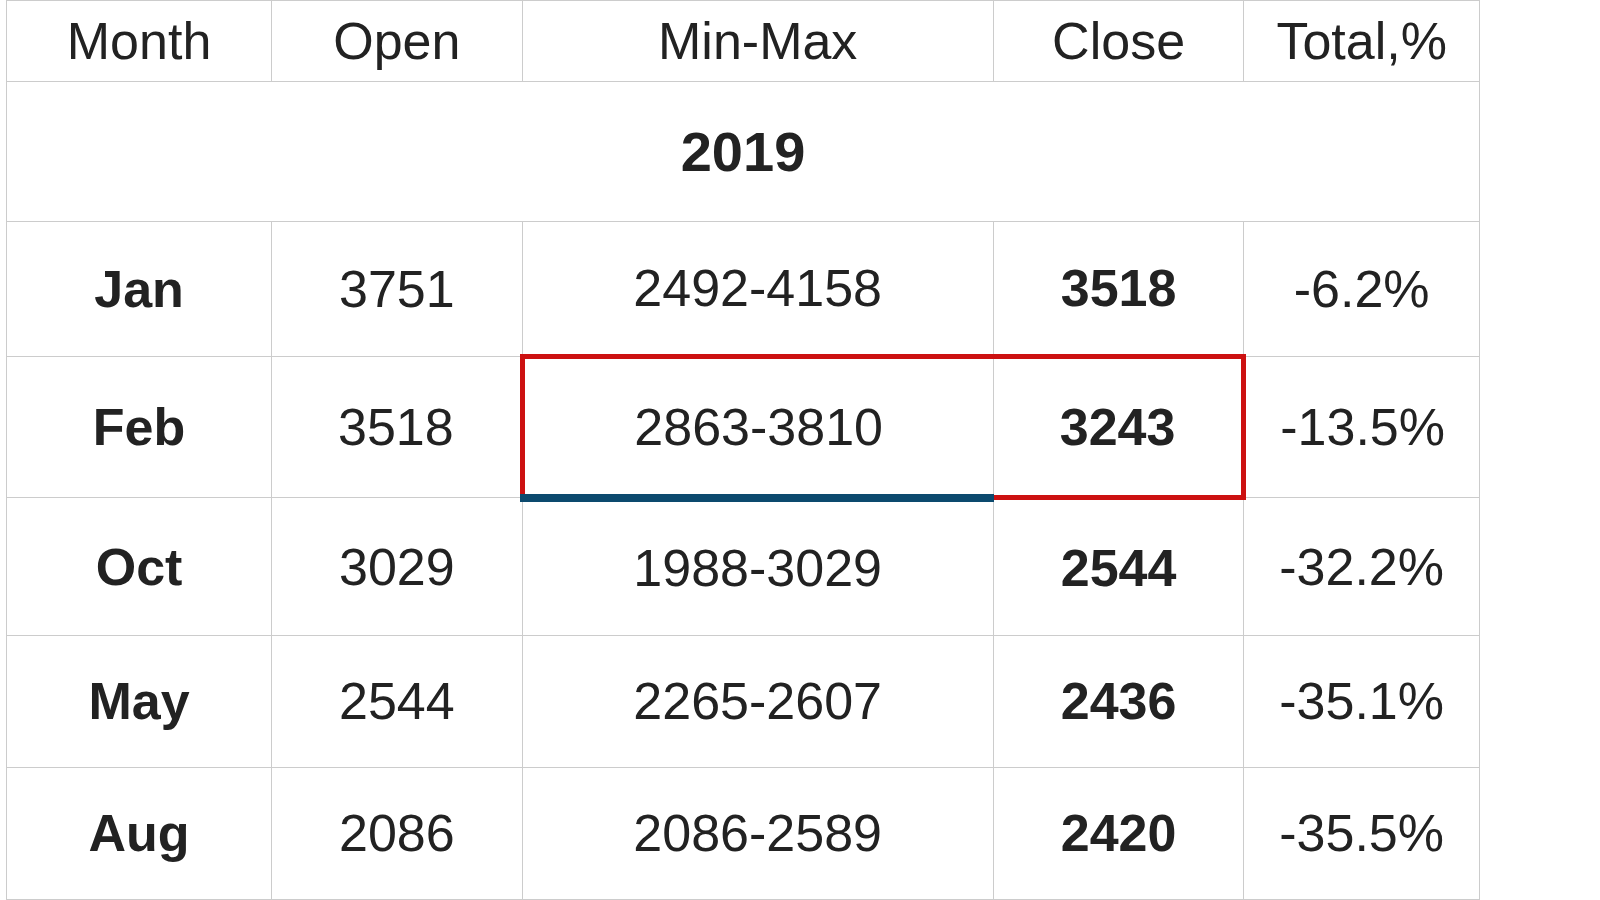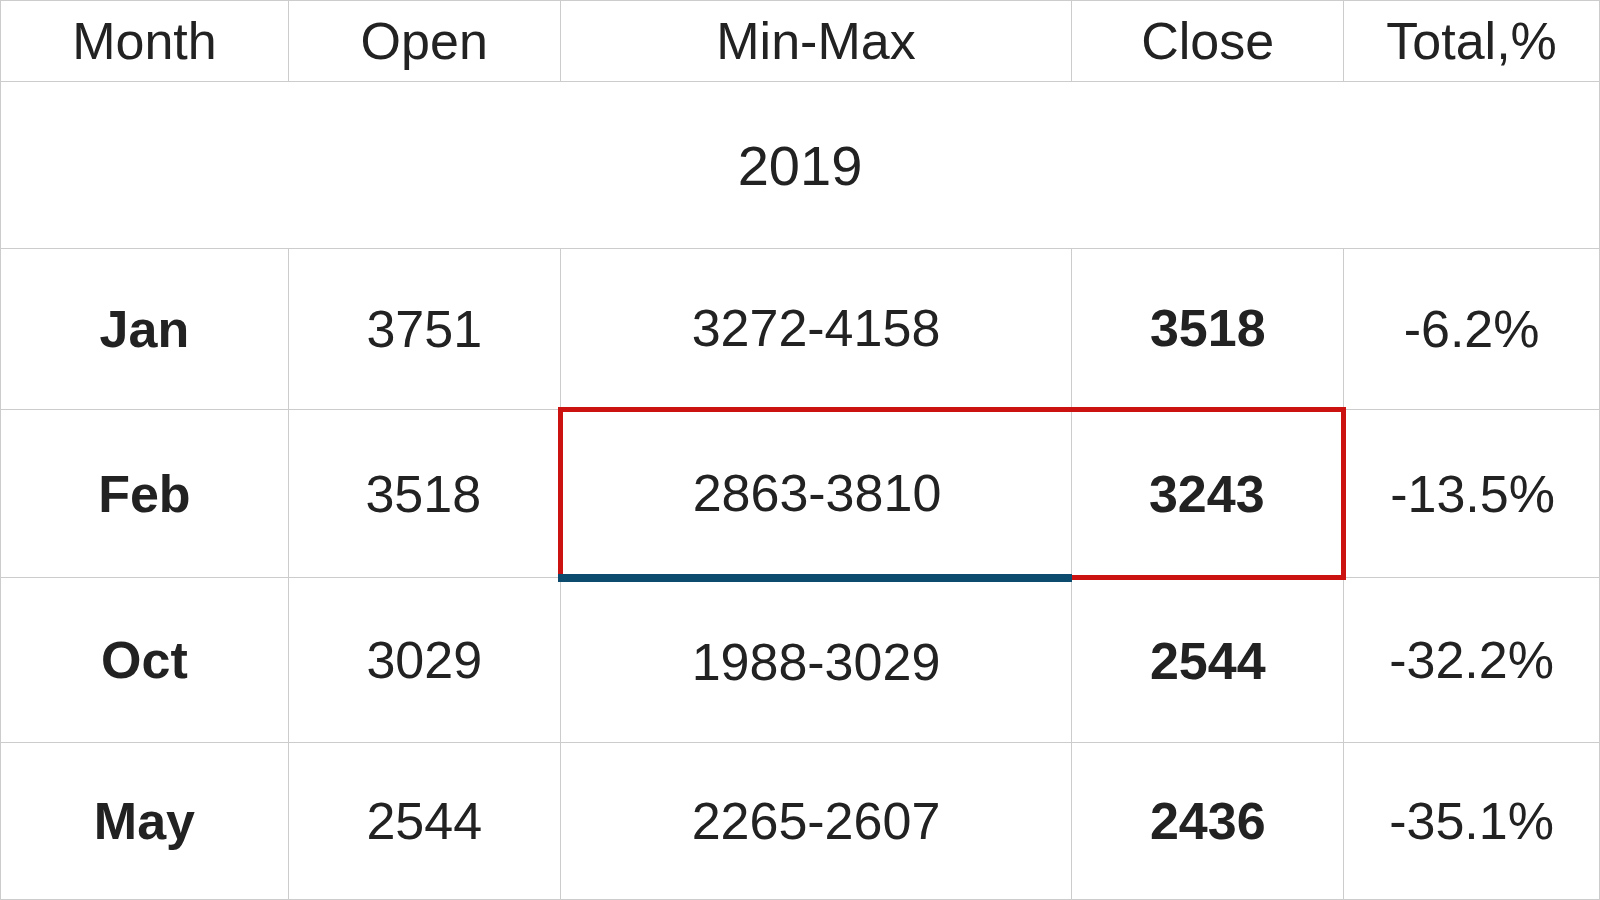--- a/index.html
+++ b/index.html
@@ -10,22 +10,23 @@
 
     body {
       background: #ffffff;
       font-family: Arial, sans-serif;
       width: 1600px;
       height: 900px;
       overflow: hidden;
     }
 
     .table-container {
-      width: 1600px;
+      width: 1480px;
       height: 900px;
+      padding-left: 6px;
     }
 
     table {
       width: 100%;
       height: 100%;
       border-collapse: collapse;
       table-layout: fixed;
     }
 
     thead th {
@@ -36,21 +37,21 @@
       color: #222222;
       padding: 10px 8px;
       vertical-align: middle;
       background: #ffffff;
     }
 
     .year-row td {
       border: 1px solid #cccccc;
       text-align: center;
       font-size: 56px;
-      font-weight: normal;
+      font-weight: bold;
       color: #222222;
       padding: 10px 8px;
       vertical-align: middle;
       background: #ffffff;
     }
 
     tbody tr td {
       border: 1px solid #cccccc;
       text-align: center;
       font-size: 52px;
@@ -110,21 +111,21 @@
         <th>Total,%</th>
       </tr>
     </thead>
     <tbody id="table-body">
     <tr class="year-row">
           <td colspan="5">2019</td>
         </tr>
         <tr>
           <td class="month-cell">Jan</td>
           <td>3751</td>
-          <td class="minmax-cell">3272-4158</td>
+          <td class="minmax-cell">2492-4158</td>
           <td class="close-cell">3518</td>
           <td>-6.2%</td>
         </tr>
         <tr class="feb-row">
           <td class="month-cell">Feb</td>
           <td>3518</td>
           <td class="minmax-cell">2863-3810</td>
           <td class="close-cell">3243</td>
           <td>-13.5%</td>
         </tr>
@@ -135,15 +136,22 @@
           <td class="close-cell">2544</td>
           <td>-32.2%</td>
         </tr>
         <tr>
           <td class="month-cell">May</td>
           <td>2544</td>
           <td class="minmax-cell">2265-2607</td>
           <td class="close-cell">2436</td>
           <td>-35.1%</td>
         </tr>
+        <tr>
+          <td class="month-cell">Aug</td>
+          <td>2086</td>
+          <td class="minmax-cell">2086-2589</td>
+          <td class="close-cell">2420</td>
+          <td>-35.5%</td>
+        </tr>
       </tbody>
   </table>
 </div>
 
 </body></html>

